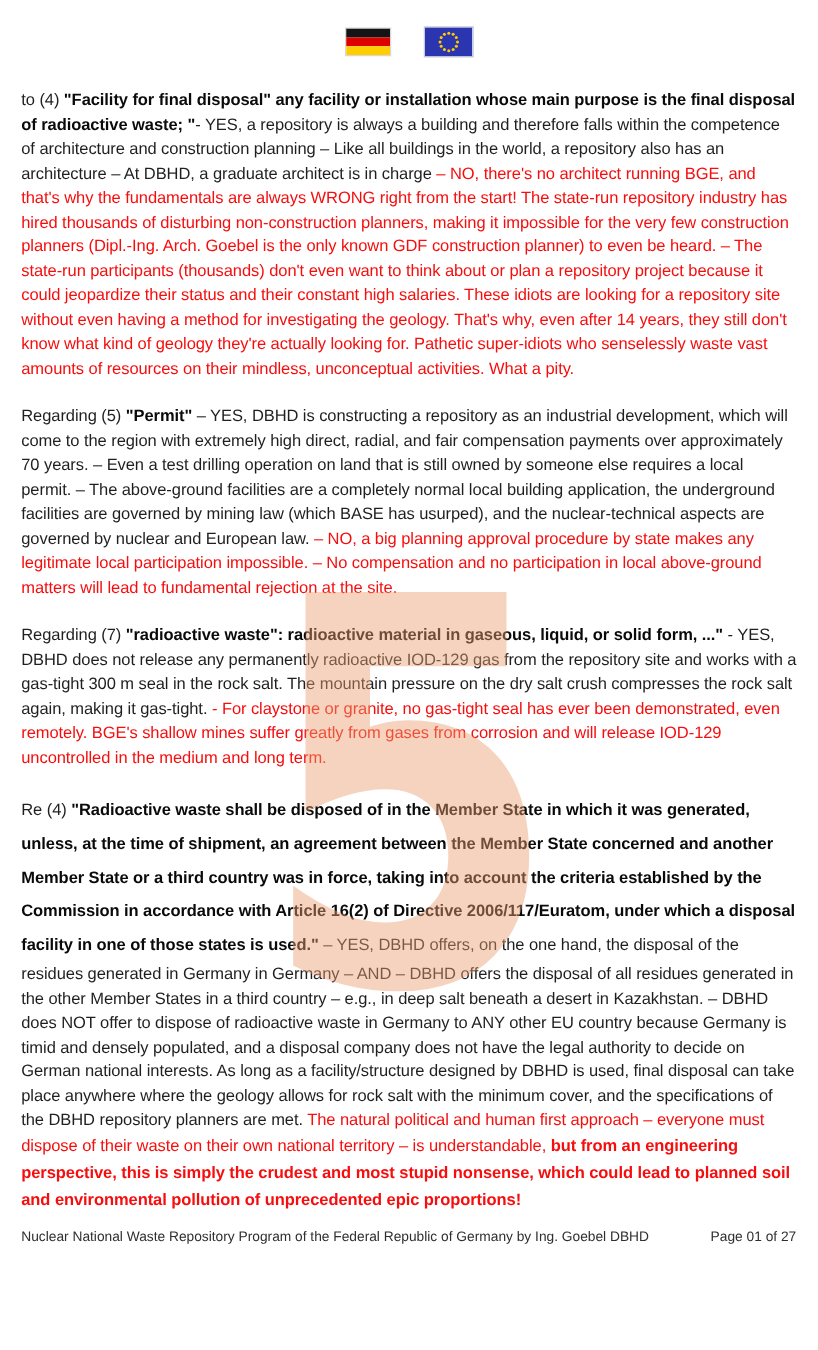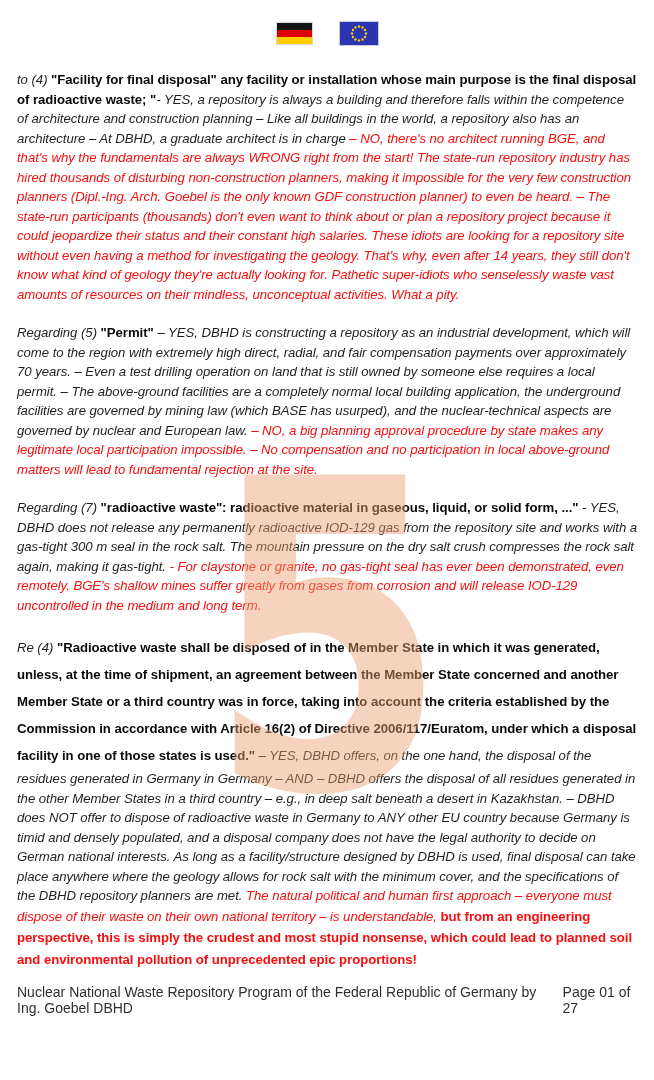--- a/index.html
+++ b/index.html
@@ -34,45 +34,45 @@
   .flag-eu{width:38px;height:23px;display:block;box-shadow:0 0 0 1px #c9c9dd;}
 
   
   .content{
     position:absolute;left:17px;top:70px;width:621px;
     font-size:13.2px;line-height:19.5px;
     z-index:1;
     letter-spacing:-0.05px;
   }
   .content p{margin:0 0 19px 0;}
-  .seg-n{color:var(--ink);font-style:italic;}
+  .seg-n{color:var(--ink);}
   .seg-b{color:#0a0a0a;font-weight:bold;}
   .seg-bq{color:#0a0a0a;font-weight:bold;line-height:27px;}
-  .seg-r{color:var(--red);font-style:italic;}
+  .seg-r{color:var(--red);}
   .seg-br{color:var(--red);font-weight:bold;line-height:21.5px;}
 
   
   .watermark{
     position:absolute;left:208px;top:424px;
     font-family:"DejaVu Sans",sans-serif;
     font-weight:bold;
     font-size:430px;line-height:1;
     color:rgba(233,158,110,0.45);
     transform:scaleX(0.8);
     transform-origin:top left;
     z-index:5;
     pointer-events:none;
     user-select:none;
   }
 
   
   .footer{
     position:absolute;left:17px;right:17px;top:984px;
     display:flex;justify-content:space-between;
-    font-size:14px;color:#2f2f2f;
+    font-size:11px;color:#2f2f2f;
     z-index:1;
   }
 </style>
 </head>
 <body>
 
 <div class="page">
 
   <div class="flags">
     <div class="flag-de">

